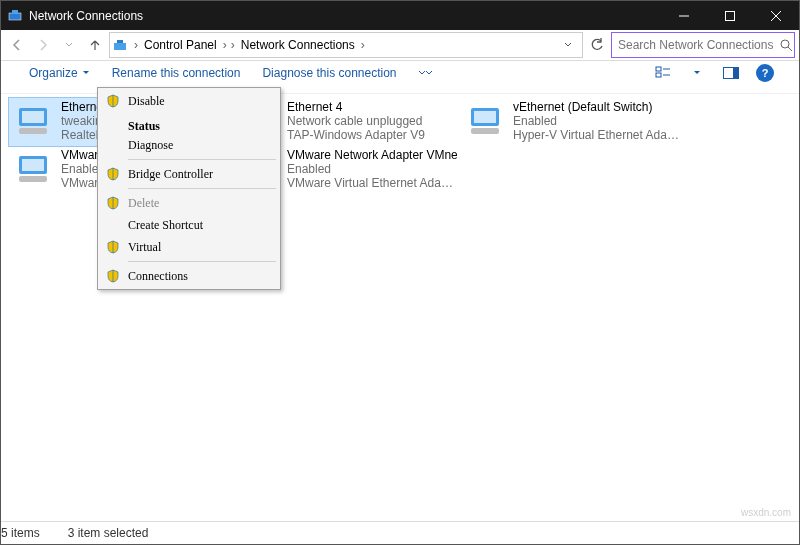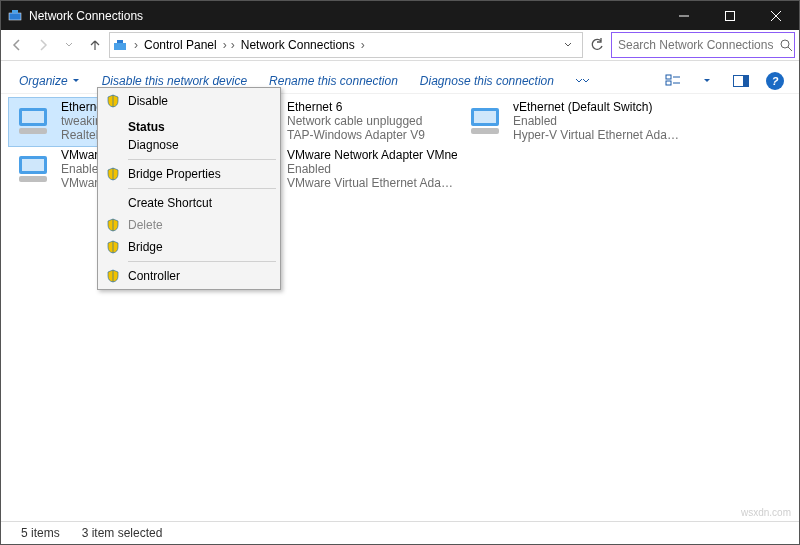--- a/index.html
+++ b/index.html
@@ -17,43 +17,43 @@
   .addrbox{flex:1;height:24px;border:1px solid #ccc;display:flex;align-items:center;padding:0 2px;gap:0;}
   .addrbox .crumb{display:flex;align-items:center;padding:4px 4px;height:18px;}
   .addrbox .csep{color:#666;padding:0 2px;}
   .addrbox .crumbicon{width:16px;height:16px;margin-right:4px;display:flex;align-items:center;justify-content:center;}
   .addrbox .tail{flex:1;}
   .addrbtn{width:24px;height:24px;display:flex;align-items:center;justify-content:center;color:#555;}
   .searchbox{width:182px;height:24px;border:1px solid #8b5cf6;display:flex;align-items:center;}
   .searchbox input{flex:1;border:none;outline:none;font:inherit;padding:0 6px;color:#777;background:transparent;}
   .searchbox .sicon{width:24px;display:flex;align-items:center;justify-content:center;color:#666;}
   
-  .toolbar{height:32px;display:flex;align-items:flex-end;border-bottom:1px solid #f0f0f0;padding:0 12px;gap:10px;font-style:italic;}
+  .toolbar{height:32px;display:flex;align-items:flex-start;border-bottom:1px solid #f0f0f0;padding:0 22px;gap:10px;}
   .toolbar .tbtn{display:flex;align-items:center;height:24px;color:#1a5aa8;padding:0 6px;gap:4px;}
   .toolbar .sep{flex:1;}
   .toolbar .ticon{width:24px;height:24px;display:flex;align-items:center;justify-content:center;color:#1a5aa8;}
   .help{width:18px;height:18px;border-radius:50%;background:#1a6ac4;color:#fff;display:flex;align-items:center;justify-content:center;font-weight:bold;font-size:11px;}
   
   .content{flex:1;overflow:auto;position:relative;padding:4px 0 0 8px;}
   .adapters{display:flex;flex-wrap:wrap;align-content:flex-start;}
   .adapter{width:226px;height:48px;display:flex;align-items:flex-start;padding:2px 4px;gap:6px;box-sizing:border-box;}
   .adapter.selected{background:#cde8ff;outline:1px solid #98c7ee;}
   .adapter .aicon{width:42px;height:42px;flex-shrink:0;}
   .adapter .atxt{display:flex;flex-direction:column;line-height:14px;overflow:hidden;white-space:nowrap;}
   .adapter .aname{color:#000;}
   .adapter .astatus{color:#6d6d6d;}
   .adapter .adesc{color:#6d6d6d;text-overflow:ellipsis;overflow:hidden;}
   
-  .ctxmenu{position:absolute;left:96px;top:86px;width:178px;background:#f4f4f4;border:1px solid #a0a0a0;box-shadow:2px 2px 4px rgba(0,0,0,.25);padding:2px;}
+  .ctxmenu{position:absolute;left:96px;top:86px;width:178px;background:#f4f4f4;border:1px solid #a0a0a0;box-shadow:2px 2px 4px rgba(0,0,0,.25);padding:2px;font-family:Liberation Serif, serif;}
   .ctxmenu .mi{height:22px;display:flex;align-items:center;padding-left:28px;position:relative;}
   .ctxmenu .mi.default{font-weight:bold;align-items:flex-end;}
   .ctxmenu .msep{height:1px;background:#d0d0d0;margin:3px 2px 3px 28px;}
   .ctxmenu .shield{position:absolute;left:5px;width:16px;height:16px;display:flex;align-items:center;justify-content:center;}
   
-  .statusbar{height:22px;border-top:1px solid #dcdcdc;display:flex;align-items:center;padding:0 20px;gap:22px;color:#333;}
+  .statusbar{height:22px;border-top:1px solid #dcdcdc;display:flex;align-items:center;padding:0 0;gap:28px;color:#333;}
   .watermark{position:absolute;right:8px;bottom:26px;font-size:10px;color:#cfcfcf;}
   svg{display:block;}
 </style>
 </head>
 <body>
 
 <div class="window">
 
   <div class="titlebar">
     <span class="icon">
@@ -140,21 +140,20 @@
     </div>
   </div>
 
   <div class="toolbar">
     <div class="tbtn">
         <span>Organize</span>
         <svg width="8" height="8">
           <path d="M1 2 L4 5 L7 2" fill="#1a5aa8"></path>
         </svg>
       </div>
-    <div class="tbtn">Disable this network device</div>
     <div class="tbtn">Rename this connection</div>
     <div class="tbtn">Diagnose this connection</div>
     <div class="ticon">
         <svg width="14" height="8">
           <path d="M1 2 L4 5 L7 2 M8 2 L11 5 L14 2" fill="none" stroke="#1a5aa8"></path>
         </svg>
       </div>
     <div class="sep"></div>
     <div class="ticon">
         <svg width="16" height="14">
@@ -201,21 +200,21 @@
       <div class="adapter">
         <span class="aicon">
             <svg width="42" height="42" viewBox="0 0 42 42">
               <rect x="6" y="8" width="28" height="18" rx="2" fill="#4aa0e8"></rect>
               <rect x="9" y="11" width="22" height="12" fill="#cfe7fb"></rect>
               <rect x="6" y="28" width="28" height="6" rx="2" fill="#bfbfbf"></rect>
               <line x1="8" y1="34" x2="34" y2="8" stroke="#d22" stroke-width="3"></line>
             </svg>
           </span>
         <div class="atxt">
-          <span class="aname">Ethernet 6</span>
+          <span class="aname">Ethernet 4</span>
           <span class="astatus">Network cable unplugged</span>
           <span class="adesc">TAP-Windows Adapter V9</span>
         </div>
       </div>
 
       <div class="adapter">
         <span class="aicon">
             <svg width="42" height="42" viewBox="0 0 42 42">
               <rect x="6" y="8" width="28" height="18" rx="2" fill="#4aa0e8"></rect>
               <rect x="9" y="11" width="22" height="12" fill="#cfe7fb"></rect>
@@ -278,53 +277,53 @@
         <span>Diagnose</span>
       </div>
     <div class="msep"></div>
     <div class="mi">
         <span class="shield">
           <svg width="14" height="14">
             <path d="M7 1 L12 3 L12 7 Q12 12 7 13 Q2 12 2 7 L2 3 Z" fill="#f2c200" stroke="#1464b4" stroke-width="0.6"></path>
             <path d="M7 1 L7 13" stroke="#1464b4" stroke-width="0.6"></path>
           </svg>
         </span>
-        <span>Bridge Properties</span>
+        <span>Bridge Controller</span>
       </div>
     <div class="msep"></div>
+    <div class="mi" style="color:#888;">
+        <span class="shield">
+          <svg width="14" height="14">
+            <path d="M7 1 L12 3 L12 7 Q12 12 7 13 Q2 12 2 7 L2 3 Z" fill="#f2c200" stroke="#1464b4" stroke-width="0.6"></path>
+            <path d="M7 1 L7 13" stroke="#1464b4" stroke-width="0.6"></path>
+          </svg>
+        </span>
+        <span>Delete</span>
+      </div>
     <div class="mi">
         <span>Create Shortcut</span>
       </div>
-    <div class="mi" style="color:#888;">
-        <span class="shield">
-          <svg width="14" height="14">
-            <path d="M7 1 L12 3 L12 7 Q12 12 7 13 Q2 12 2 7 L2 3 Z" fill="#f2c200" stroke="#1464b4" stroke-width="0.6"></path>
-            <path d="M7 1 L7 13" stroke="#1464b4" stroke-width="0.6"></path>
-          </svg>
-        </span>
-        <span>Delete</span>
-      </div>
-    <div class="mi">
-        <span class="shield">
-          <svg width="14" height="14">
-            <path d="M7 1 L12 3 L12 7 Q12 12 7 13 Q2 12 2 7 L2 3 Z" fill="#f2c200" stroke="#1464b4" stroke-width="0.6"></path>
-            <path d="M7 1 L7 13" stroke="#1464b4" stroke-width="0.6"></path>
-          </svg>
-        </span>
-        <span>Bridge</span>
+    <div class="mi">
+        <span class="shield">
+          <svg width="14" height="14">
+            <path d="M7 1 L12 3 L12 7 Q12 12 7 13 Q2 12 2 7 L2 3 Z" fill="#f2c200" stroke="#1464b4" stroke-width="0.6"></path>
+            <path d="M7 1 L7 13" stroke="#1464b4" stroke-width="0.6"></path>
+          </svg>
+        </span>
+        <span>Virtual</span>
       </div>
     <div class="msep"></div>
     <div class="mi">
         <span class="shield">
           <svg width="14" height="14">
             <path d="M7 1 L12 3 L12 7 Q12 12 7 13 Q2 12 2 7 L2 3 Z" fill="#f2c200" stroke="#1464b4" stroke-width="0.6"></path>
             <path d="M7 1 L7 13" stroke="#1464b4" stroke-width="0.6"></path>
           </svg>
         </span>
-        <span>Controller</span>
+        <span>Connections</span>
       </div>
   </div>
 
   <div class="watermark">wsxdn.com</div>
 
   <div class="statusbar">
     <span>5 items</span>
     <span>3 item selected</span>
   </div>
 </div>

